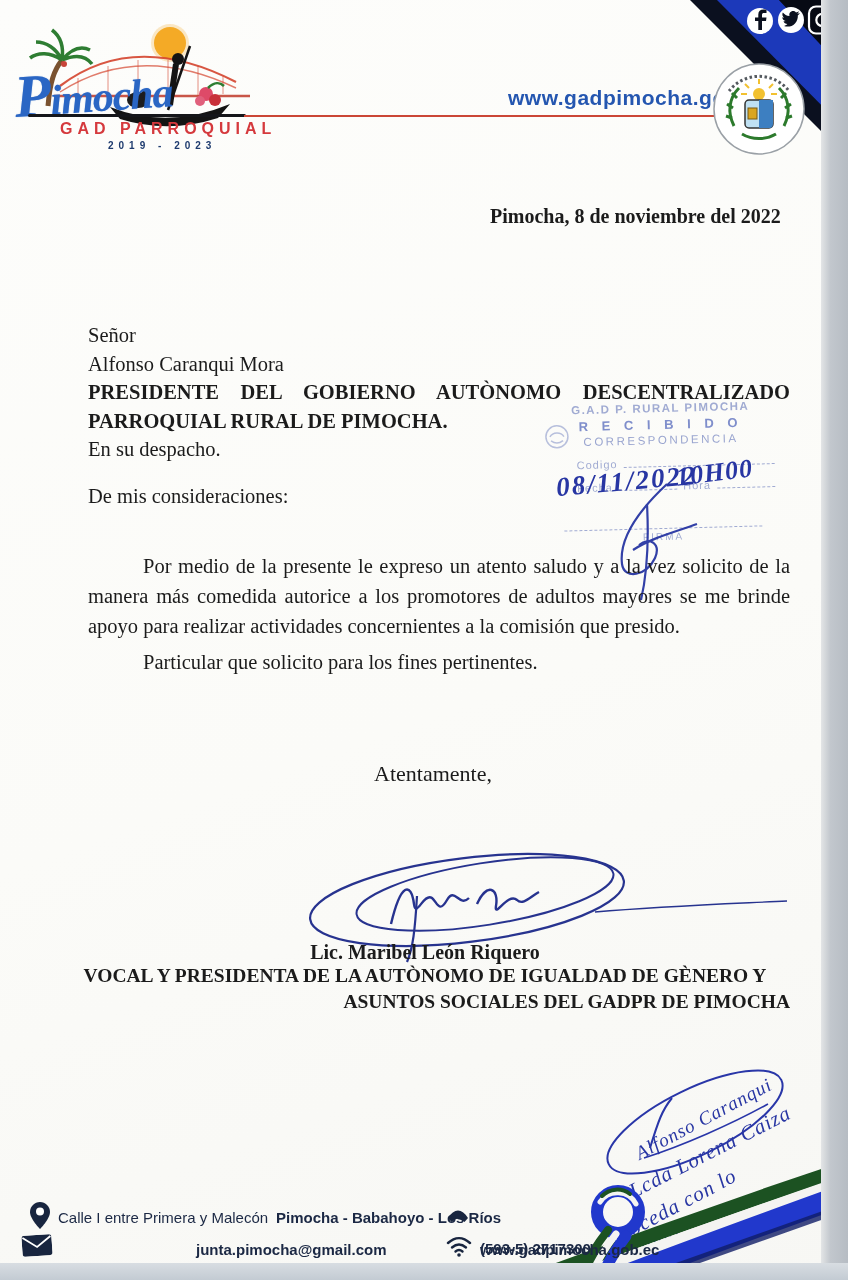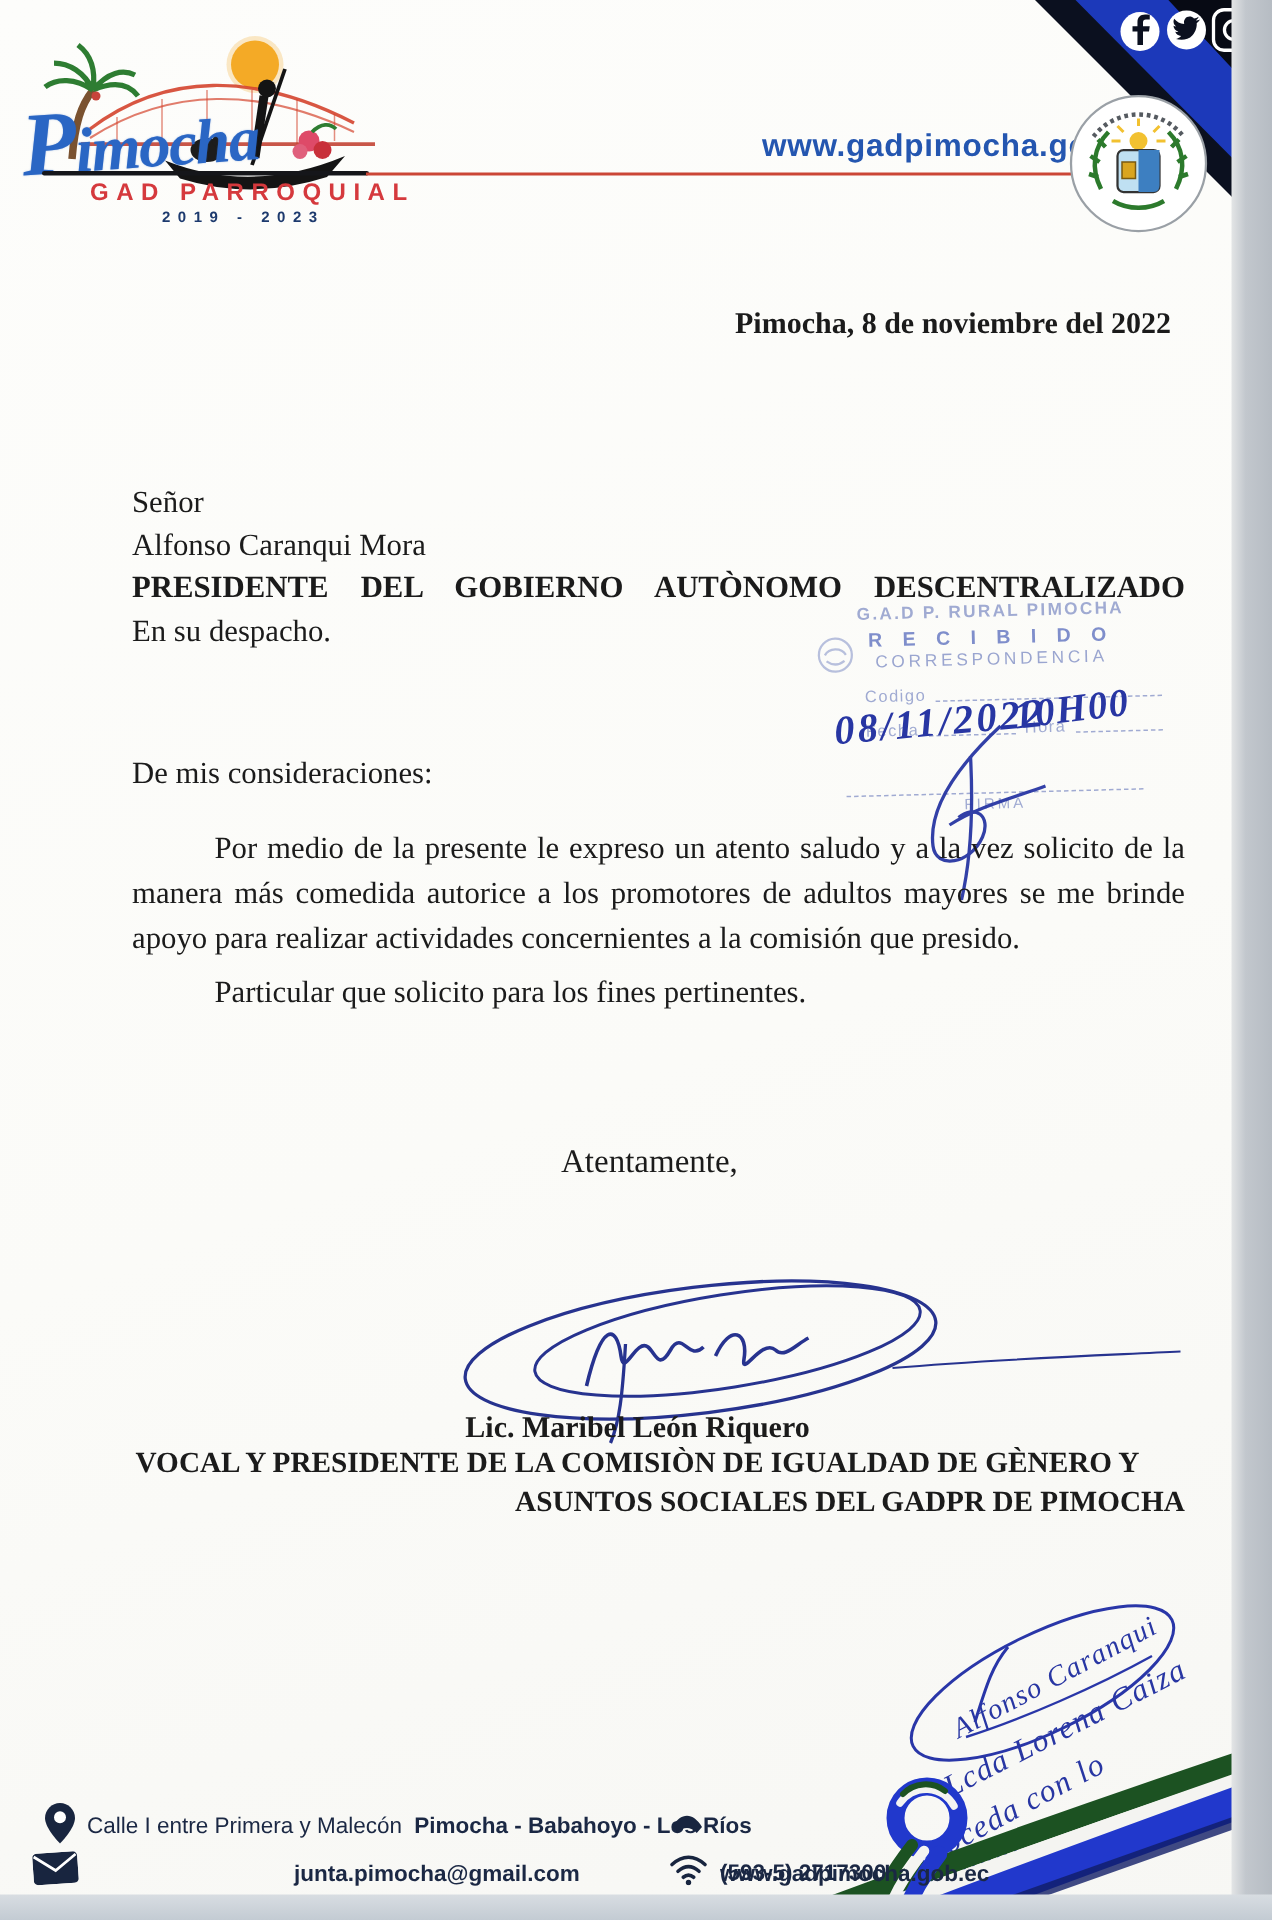--- a/index.html
+++ b/index.html
@@ -52,21 +52,21 @@
   .stamp .l1{font-size:11.5px;font-weight:bold;letter-spacing:1.5px;opacity:.8;}
   .stamp .l2{font-size:13px;font-weight:bold;letter-spacing:5px;margin-top:3px;color:#7f8ecb;}
   .stamp .l3{font-size:11.5px;letter-spacing:2.5px;margin-top:2px;opacity:.85;}
   .stamp .row{display:flex;align-items:flex-end;font-size:11px;letter-spacing:1px;margin-top:10px;opacity:.8;}
   .stamp .dash{flex:1;border-bottom:1.5px dashed #8a97c9;margin:0 6px 2px 6px;height:10px;}
   .stamp .firma{font-size:10px;letter-spacing:2px;margin-top:2px;opacity:.8;}
   .ink{color:#2836a3;font-style:italic;}
   .hw-date{left:556px;top:466px;font-size:27px;transform:rotate(-5deg);letter-spacing:2px;font-weight:bold;}
   .hw-time{left:676px;top:458px;font-size:26px;transform:rotate(-7deg);letter-spacing:1px;font-weight:bold;}
   
-  .greeting{left:88px;top:485px;font-size:20.5px;margin-top:20px;}
+  .greeting{left:88px;top:485px;font-size:20.5px;}
   .para{left:88px;width:702px;font-size:20.5px;line-height:30px;text-align:justify;text-indent:55px;}
   .p1{top:551px;}
   .p2{top:647px;}
   .closing{left:374px;top:761px;font-size:22px;}
   
   .sig-name{left:60px;top:941px;width:730px;text-align:center;font-weight:bold;font-size:20px;}
   .sig-title1{left:60px;top:965px;width:730px;text-align:center;font-weight:bold;font-size:19.5px;}
   .sig-title2{left:60px;top:991px;width:730px;text-align:right;font-weight:bold;font-size:19.5px;}
   
   .note-sig{left:628px;top:1108px;font-size:19px;transform:rotate(-28deg);letter-spacing:1px;}
@@ -167,20 +167,21 @@
   </svg>
 
   <div class="abs ref-block">
     <div>Pimocha, 8 de noviembre del 2022</div>
   </div>
 
   <div class="abs recipient">
     <div>Señor</div>
     <div>Alfonso Caranqui Mora</div>
     <div class="just">PRESIDENTE DEL GOBIERNO AUTÒNOMO DESCENTRALIZADO</div>
+    <div class="b">PARROQUIAL RURAL DE PIMOCHA.</div>
     <div>En su despacho.</div>
   </div>
 
   <div class="abs stamp">
     <svg class="abs" style="left:0;top:16px;" width="30" height="40" viewBox="0 0 30 40">
       <circle cx="15" cy="16" r="11" stroke="#8a97c9" stroke-width="1.5" fill="none" opacity=".6"></circle>
       <path d="M8,16 C11,11 19,11 22,16 M9,20 C13,23 17,23 21,20" stroke="#8a97c9" stroke-width="1.5" fill="none" opacity=".6"></path>
     </svg>
     <div class="l1">G.A.D P. RURAL PIMOCHA</div>
     <div class="l2">R E C I B I D O</div>
@@ -219,21 +220,21 @@
     <g stroke="#27338f" fill="none">
       <ellipse cx="172" cy="62" rx="158" ry="42" stroke-width="2.2" transform="rotate(-7 172 62)"></ellipse>
       <ellipse cx="190" cy="56" rx="130" ry="31" stroke-width="2" transform="rotate(-9 190 56)"></ellipse>
       <path stroke-width="2.4" d="M96,86 C106,44 116,44 119,66 C121,81 129,54 137,60 C142,64 144,76 152,62 C160,48 164,70 174,60"></path>
       <path stroke-width="2.4" d="M182,66 C192,44 204,50 201,68 C199,81 213,54 222,62 C228,68 236,58 244,54"></path>
       <path stroke-width="2.2" d="M122,58 C120,92 118,110 112,124"></path>
       <path stroke-width="1.4" d="M300,74 C370,68 430,66 492,63"></path>
     </g>
   </svg>
   <div class="abs sig-name">Lic. Maribel León Riquero</div>
-  <div class="abs sig-title1">VOCAL Y PRESIDENTE DE LA COMISIÒN DE IGUALDAD DE GÈNERO Y</div>
+  <div class="abs sig-title1">VOCAL Y PRESIDENTA DE LA AUTÒNOMO DE IGUALDAD DE GÈNERO Y</div>
   <div class="abs sig-title2">ASUNTOS SOCIALES DEL GADPR DE PIMOCHA</div>
 
   <svg class="abs" style="left:592px;top:1062px;" width="210" height="120" viewBox="0 0 210 120">
     <g stroke="#2936a8" fill="none" stroke-width="2">
       <ellipse cx="103" cy="60" rx="96" ry="33" transform="rotate(-26 103 60)"></ellipse>
       <path d="M58,86 C66,60 70,48 80,36"></path>
       <path d="M52,96 C90,84 140,62 176,42" stroke-width="1.6"></path>
     </g>
   </svg>
   <div class="abs ink note-sig">Alfonso Caranqui</div>

